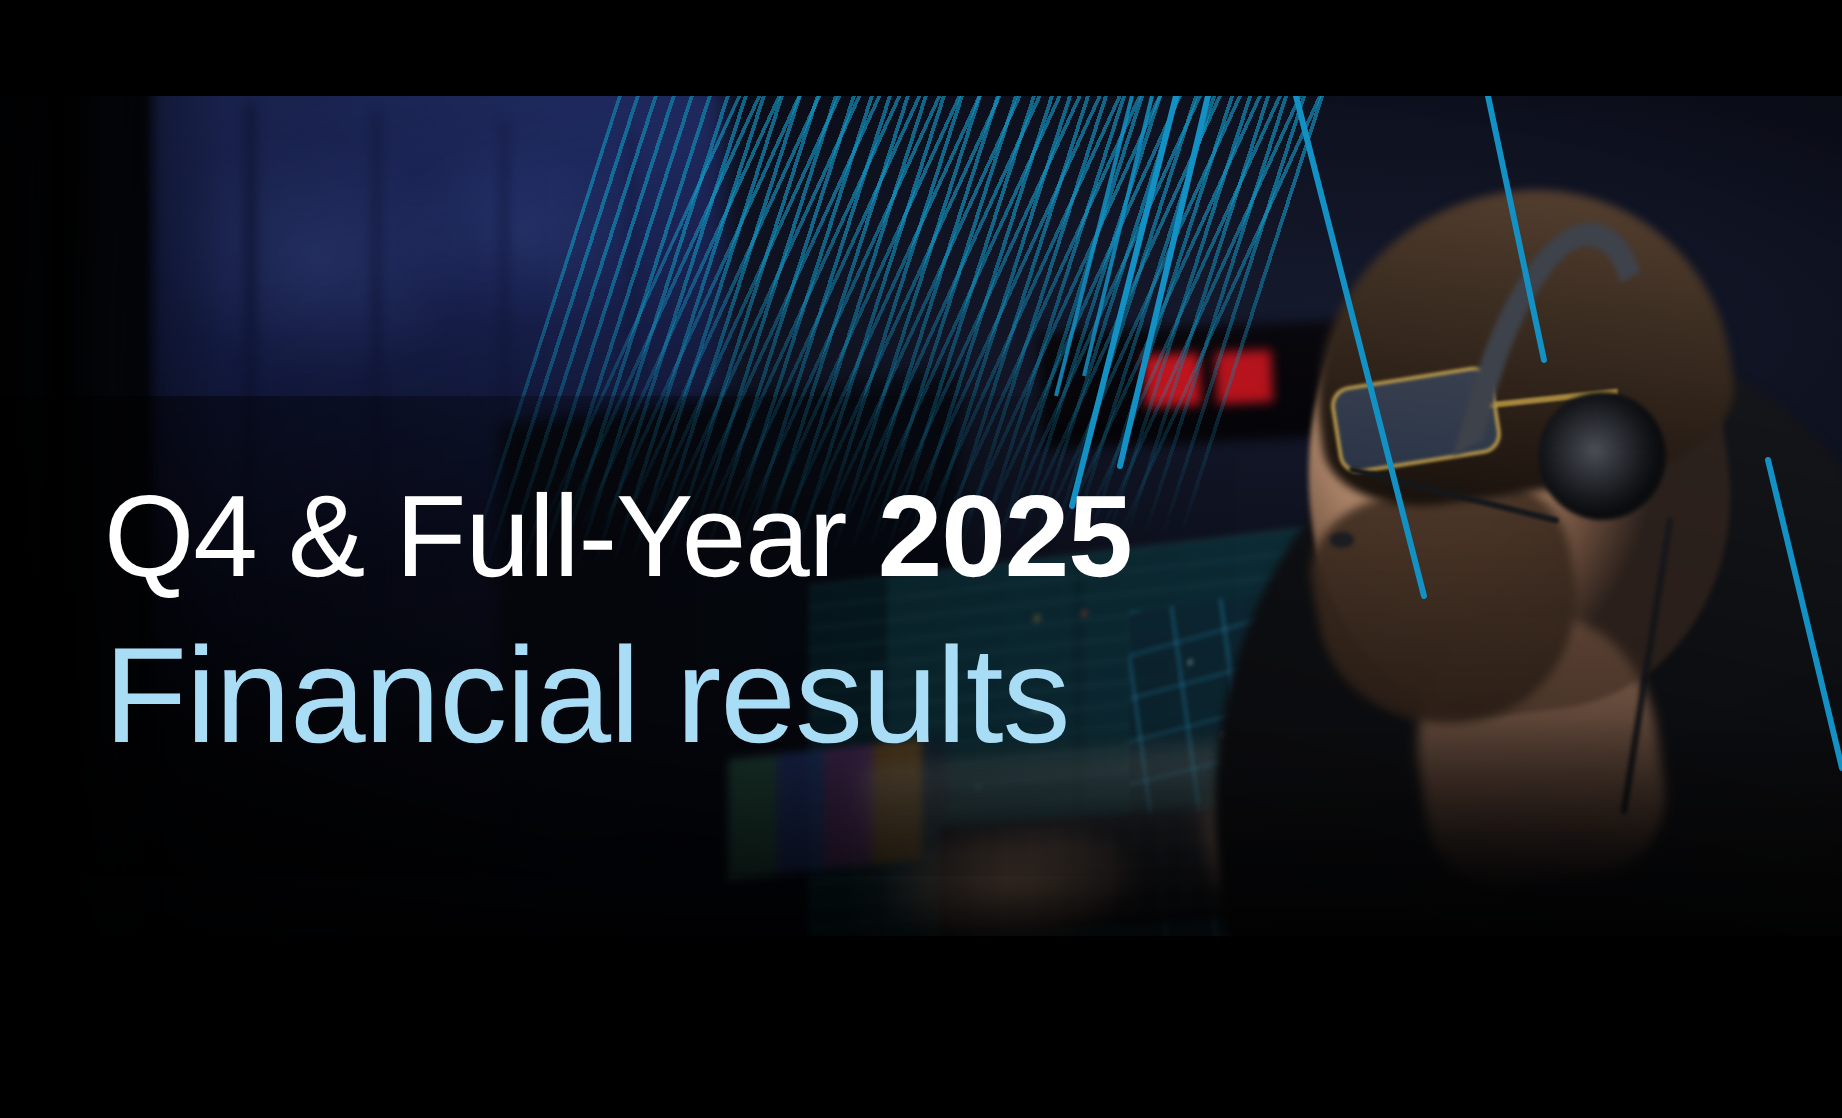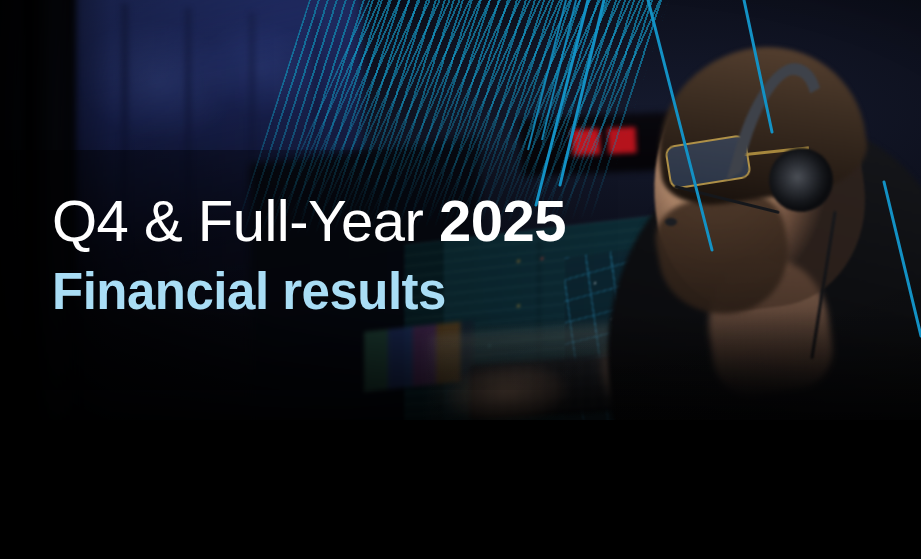--- a/index.html
+++ b/index.html
@@ -10,20 +10,21 @@
   body {
     font-family: "Liberation Sans", sans-serif;
   }
 
   #slide {
     position: relative;
     width: 921px;
     height: 420px;
     overflow: hidden;
     background: #a21caf;
+    margin-top: 48px;
   }
 
   
   .bg-layer {
     position: absolute;
     inset: 0;
     pointer-events: none;
   }
 
   
@@ -363,25 +364,25 @@
     color: #ffffff;
     font-weight: 300;
     letter-spacing: -0.5px;
     white-space: nowrap;
   }
   .title-line1 .bold {
     font-weight: 700;
     color: #ffffff;
   }
   .title-line2 {
-    font-size: 51px;
+    font-size: 68px;
     line-height: 1.0;
     margin-top: 16px;
     color: #a9ddf5;
-    font-weight: 700;
+    font-weight: 400;
     letter-spacing: -0.5px;
     white-space: nowrap;
   }
 
   
   .vignette {
     position: absolute; inset: 0;
     background:
       radial-gradient(135% 115% at 60% 40%, rgba(0,0,0,0) 35%, rgba(0,0,0,.55) 78%, rgba(0,0,0,.85) 100%),
       linear-gradient(90deg, rgba(0,0,0,.85) 0%, rgba(0,0,0,.15) 12%, rgba(0,0,0,0) 30%),

